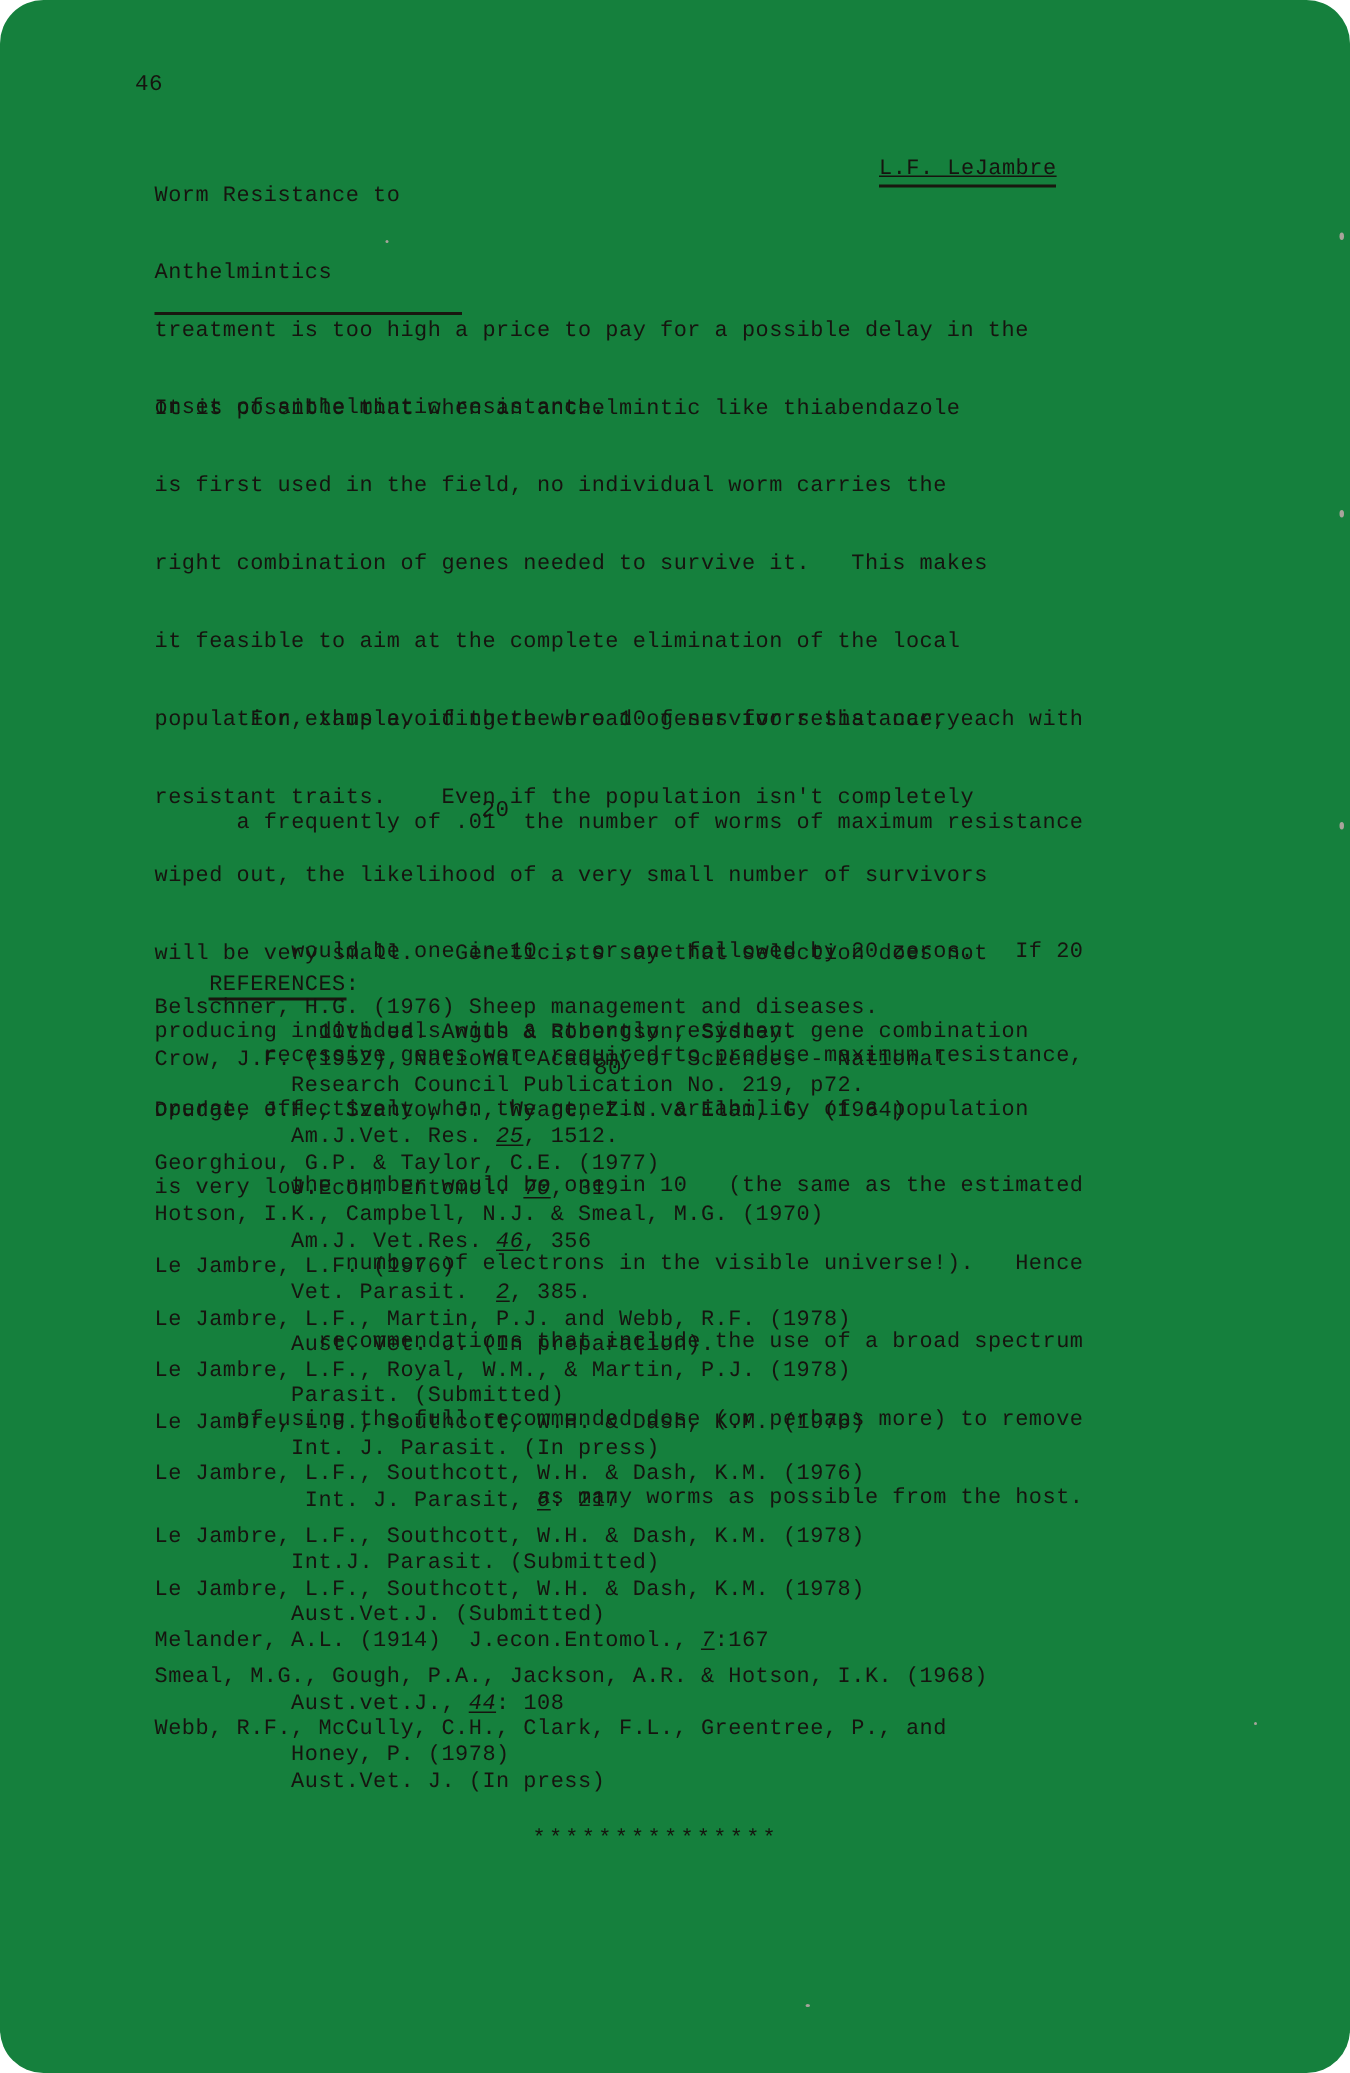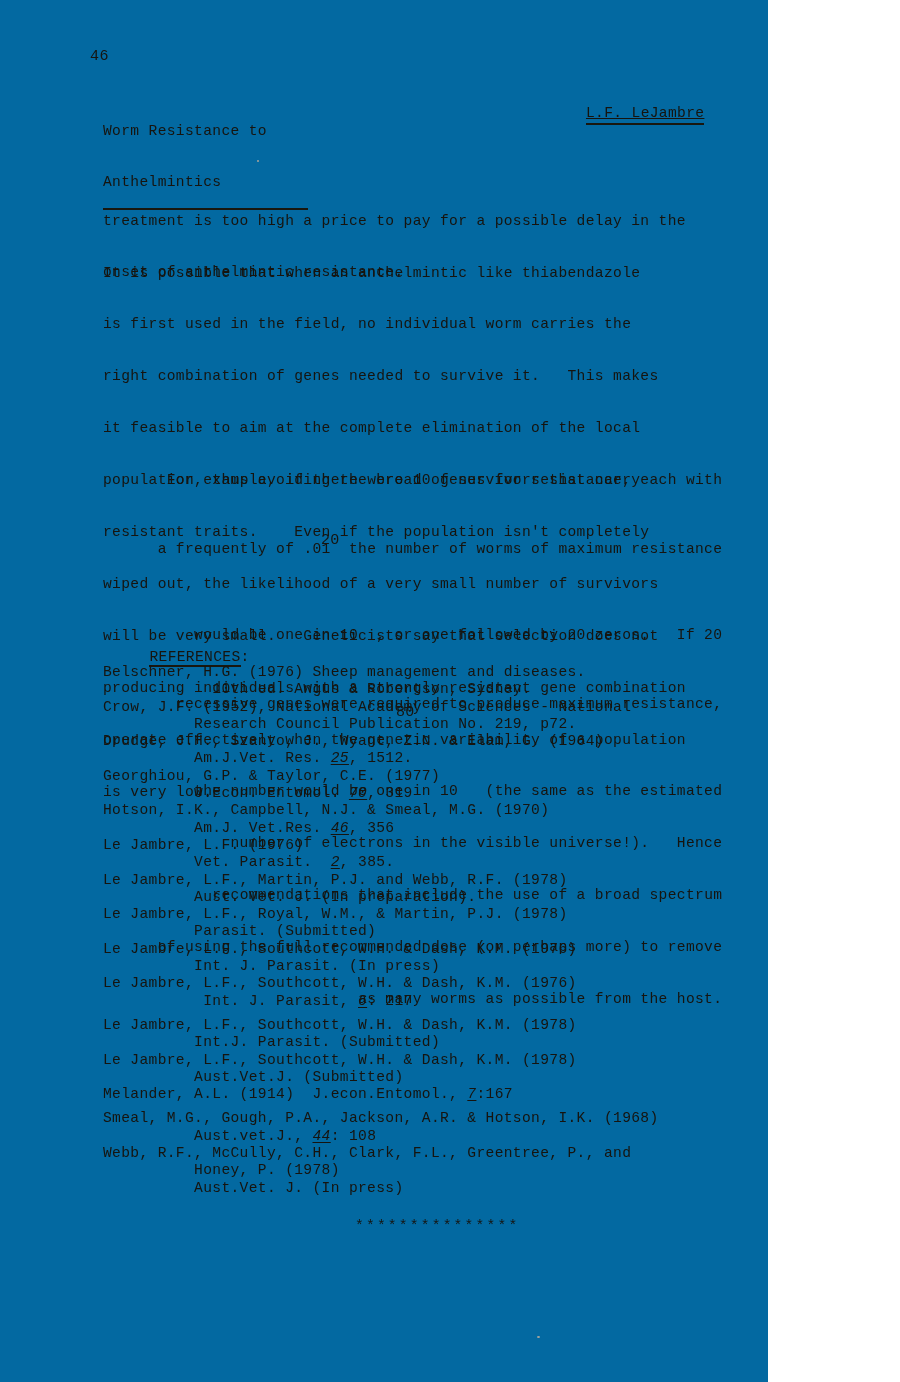--- a/index.html
+++ b/index.html
@@ -3,26 +3,27 @@
 <meta charset="utf-8">
 <title>Worm Resistance to Anthelmintics — p.46</title>
 <style>
   html, body {
     margin: 0;
     padding: 0;
     background: #ffffff;
   }
   .page {
     position: relative;
-    width: 768px;
+    width: 900px;
     height: 1382px;
-    background: #0369a1;
+    background: #15803d;
     overflow: hidden;
     font-family: "Liberation Mono", "DejaVu Sans Mono", monospace;
     color: #14120f;
+    border-radius: 29px;
   }
   
   .tw {
     font-family: "Liberation Mono", "DejaVu Sans Mono", monospace;
     font-size: 14.6px;
     letter-spacing: 0.35px;
     line-height: 17.3px;
     white-space: pre;
     color: #16140f;
   }
@@ -67,21 +68,21 @@
     letter-spacing: 0.3px;
     top: -9px;
     color: #16140f;
   }
   
   .refs { position: absolute; left: 103px; }
   .refline { display: block; white-space: pre; }
   .u { text-decoration: underline; text-underline-offset: 1.5px; font-style: italic; }
   .refhead {
     position: absolute;
-    left: 113px;
+    left: 103px;
     top: 632px;
     text-align: center;
   }
   .refhead span.w {
     border-bottom: 2.1px solid #19170f;
     padding-bottom: 0px;
   }
   .stars {
     position: absolute;
     left: 355px;

